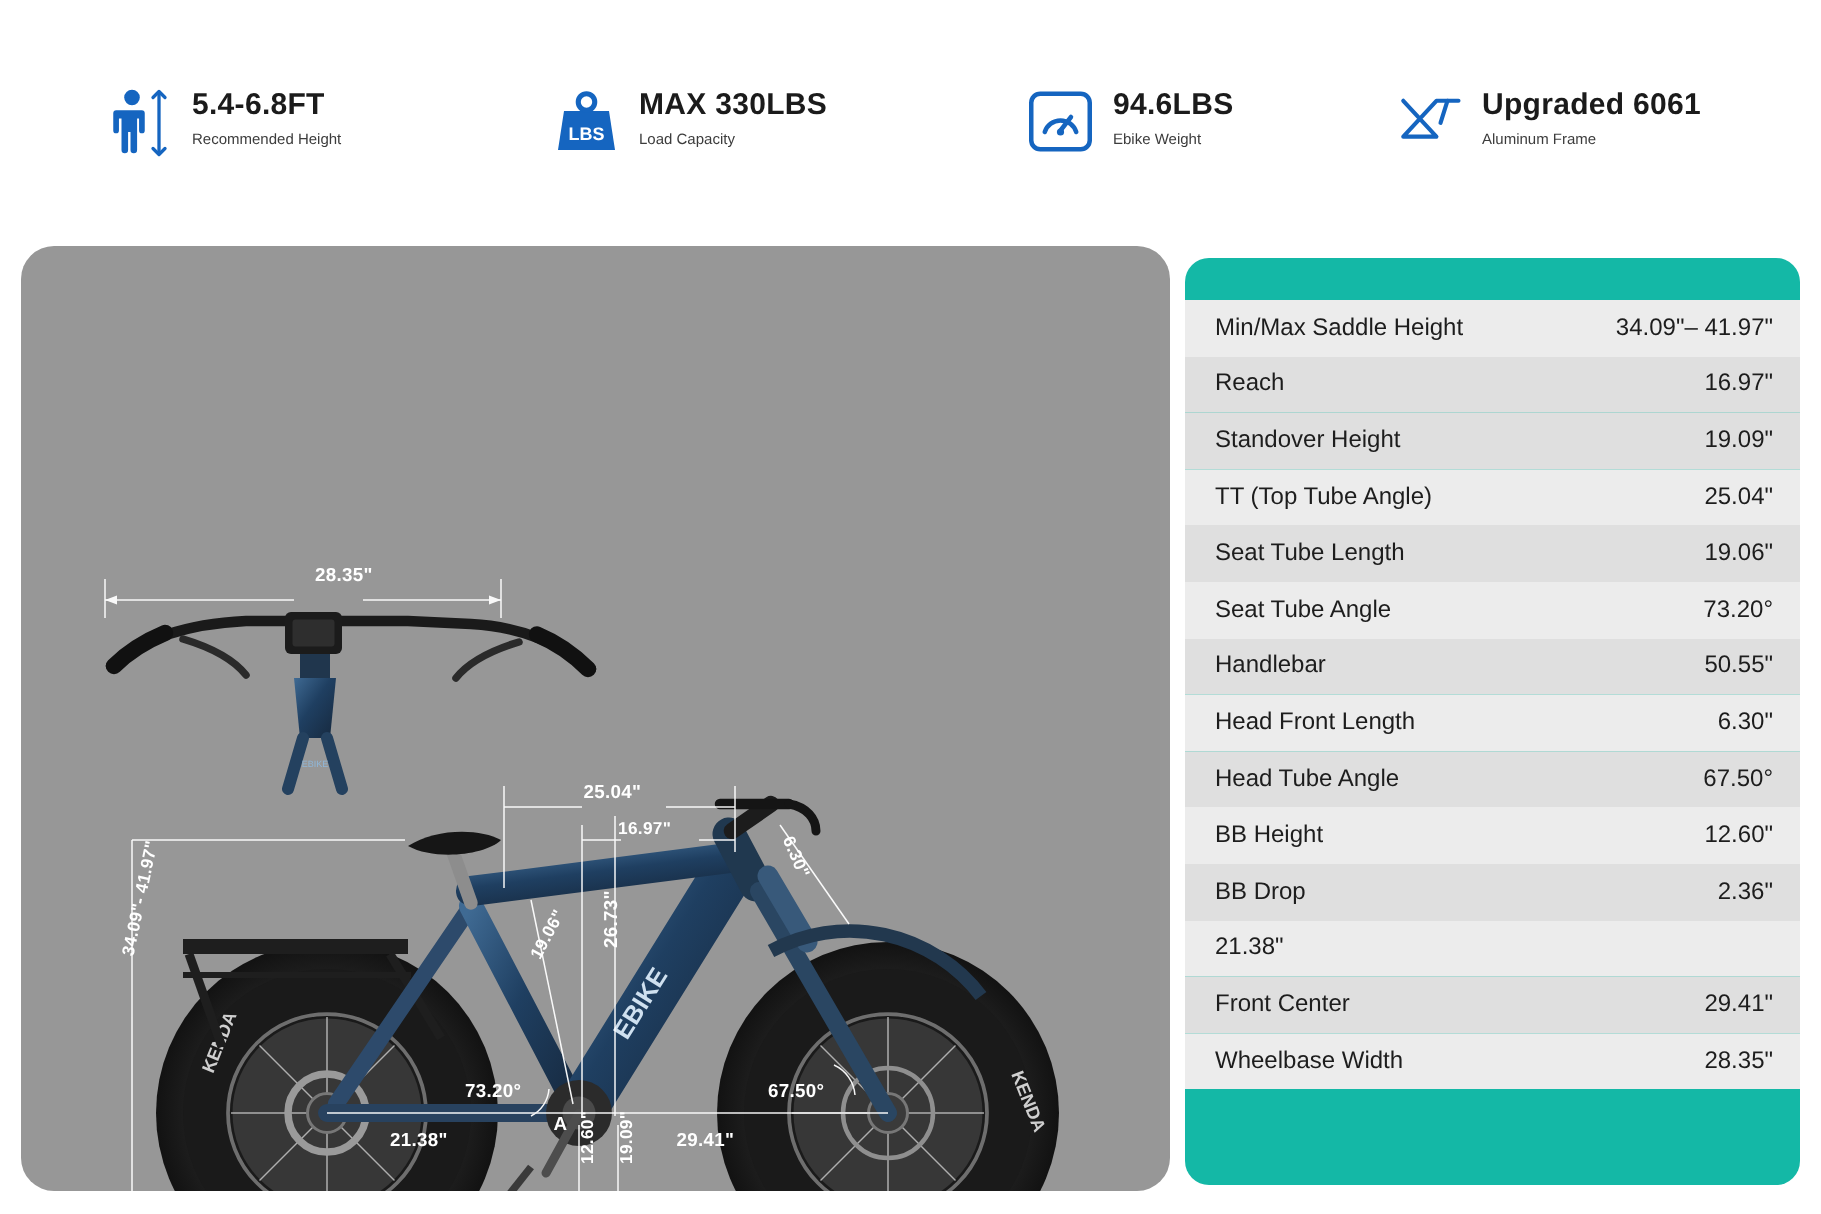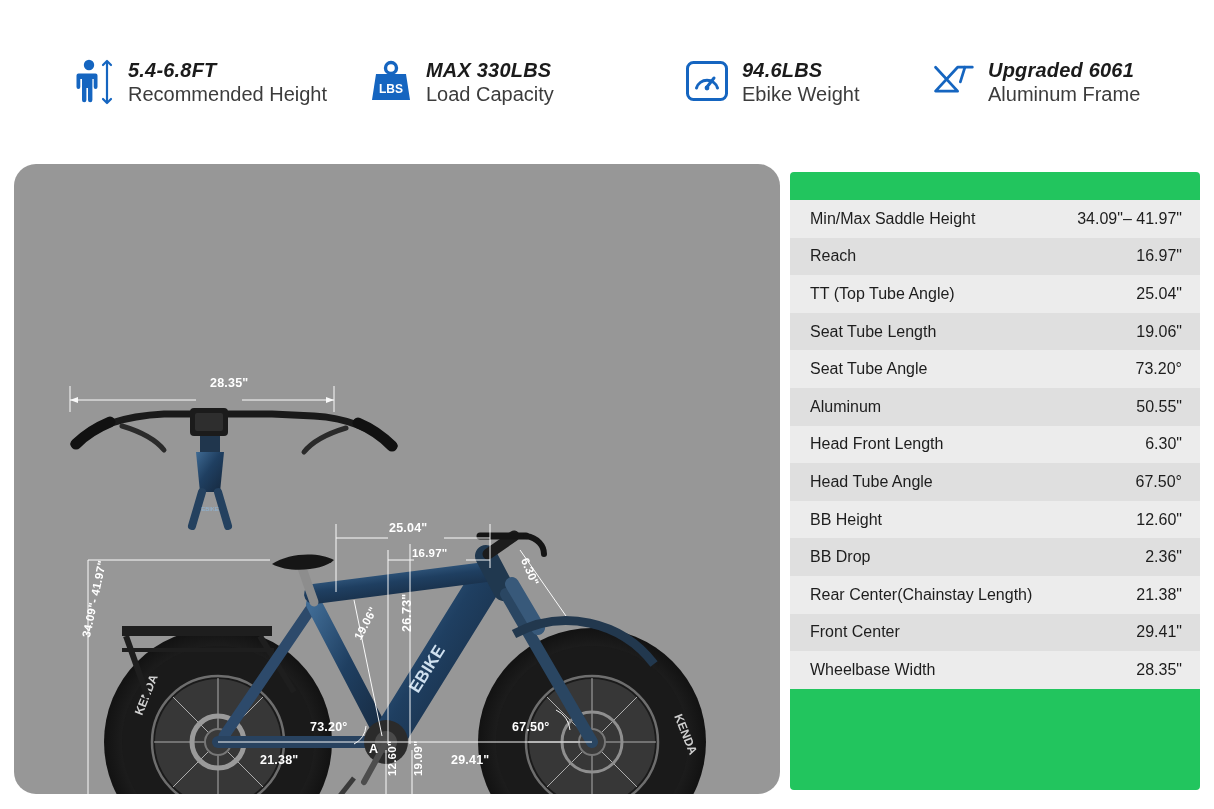--- a/index.html
+++ b/index.html
@@ -24,34 +24,33 @@
     display: flex;
     align-items: flex-start;
   }
   .feature {
     display: flex;
     align-items: center;
     gap: 12px;
   }
   .feature-icon {
     width: 46px; height: 50px;
-    display: flex; align-items: center; justify-content: flex-end;
+    display: flex; align-items: center; justify-content: center;
     flex: 0 0 auto;
   }
   .feature-text { display: flex; flex-direction: column; justify-content: center; }
   .feature-title {
     font-size: 20px;
     font-weight: bold;
     color: #1b1b1b;
     line-height: 24px;
     letter-spacing: .2px;
-    font-style: italic;
   }
   .feature-sub {
-    font-size: 20px;
+    font-size: 10px;
     color: #3c3c3c;
     line-height: 22px;
     margin-top: 1px;
   }
   .f1 { position: absolute; left: 10px;  top: 8px; }
   .f2 { position: absolute; left: 308px; top: 8px; }
   .f3 { position: absolute; left: 624px; top: 8px; }
   .f4 { position: absolute; left: 870px; top: 8px; }
 
   
@@ -74,22 +73,22 @@
     white-space: nowrap;
     letter-spacing: .2px;
   }
   .dim.small { font-size: 11.5px; }
 
   
   .spec-panel {
     position: absolute;
     left: 790px; top: 172px;
     width: 410px; height: 618px;
-    background: #22c55e;
-    border-radius: 4px;
+    background: #14b8a6;
+    border-radius: 16px;
     overflow: hidden;
     padding: 28px 0 26px 0;
   }
   .spec-row {
     height: 37.6px;
     display: flex;
     align-items: center;
     justify-content: space-between;
     padding: 0 18px 0 20px;
     font-size: 16px;
@@ -349,54 +348,57 @@
 
   <div class="spec-panel">
     <div class="spec-row plain">
       <span class="spec-name">Min/Max Saddle Height</span>
       <span class="spec-val">34.09"– 41.97"</span>
     </div>
     <div class="spec-row alt">
       <span class="spec-name">Reach</span>
       <span class="spec-val">16.97"</span>
     </div>
+    <div class="spec-row alt">
+      <span class="spec-name">Standover Height</span>
+      <span class="spec-val">19.09"</span>
+    </div>
     <div class="spec-row plain">
       <span class="spec-name">TT (Top Tube Angle)</span>
       <span class="spec-val">25.04"</span>
     </div>
     <div class="spec-row alt">
       <span class="spec-name">Seat Tube Length</span>
       <span class="spec-val">19.06"</span>
     </div>
     <div class="spec-row plain">
       <span class="spec-name">Seat Tube Angle</span>
       <span class="spec-val">73.20°</span>
     </div>
     <div class="spec-row alt">
-      <span class="spec-name">Aluminum</span>
+      <span class="spec-name">Handlebar</span>
       <span class="spec-val">50.55"</span>
     </div>
     <div class="spec-row plain">
       <span class="spec-name">Head Front Length</span>
       <span class="spec-val">6.30"</span>
     </div>
     <div class="spec-row alt">
       <span class="spec-name">Head Tube Angle</span>
       <span class="spec-val">67.50°</span>
     </div>
     <div class="spec-row plain">
       <span class="spec-name">BB Height</span>
       <span class="spec-val">12.60"</span>
     </div>
     <div class="spec-row alt">
       <span class="spec-name">BB Drop</span>
       <span class="spec-val">2.36"</span>
     </div>
     <div class="spec-row plain">
-      <span class="spec-name">Rear Center(Chainstay Length)</span>
       <span class="spec-val">21.38"</span>
     </div>
     <div class="spec-row alt">
       <span class="spec-name">Front Center</span>
       <span class="spec-val">29.41"</span>
     </div>
     <div class="spec-row plain">
       <span class="spec-name">Wheelbase Width</span>
       <span class="spec-val">28.35"</span>
     </div>

